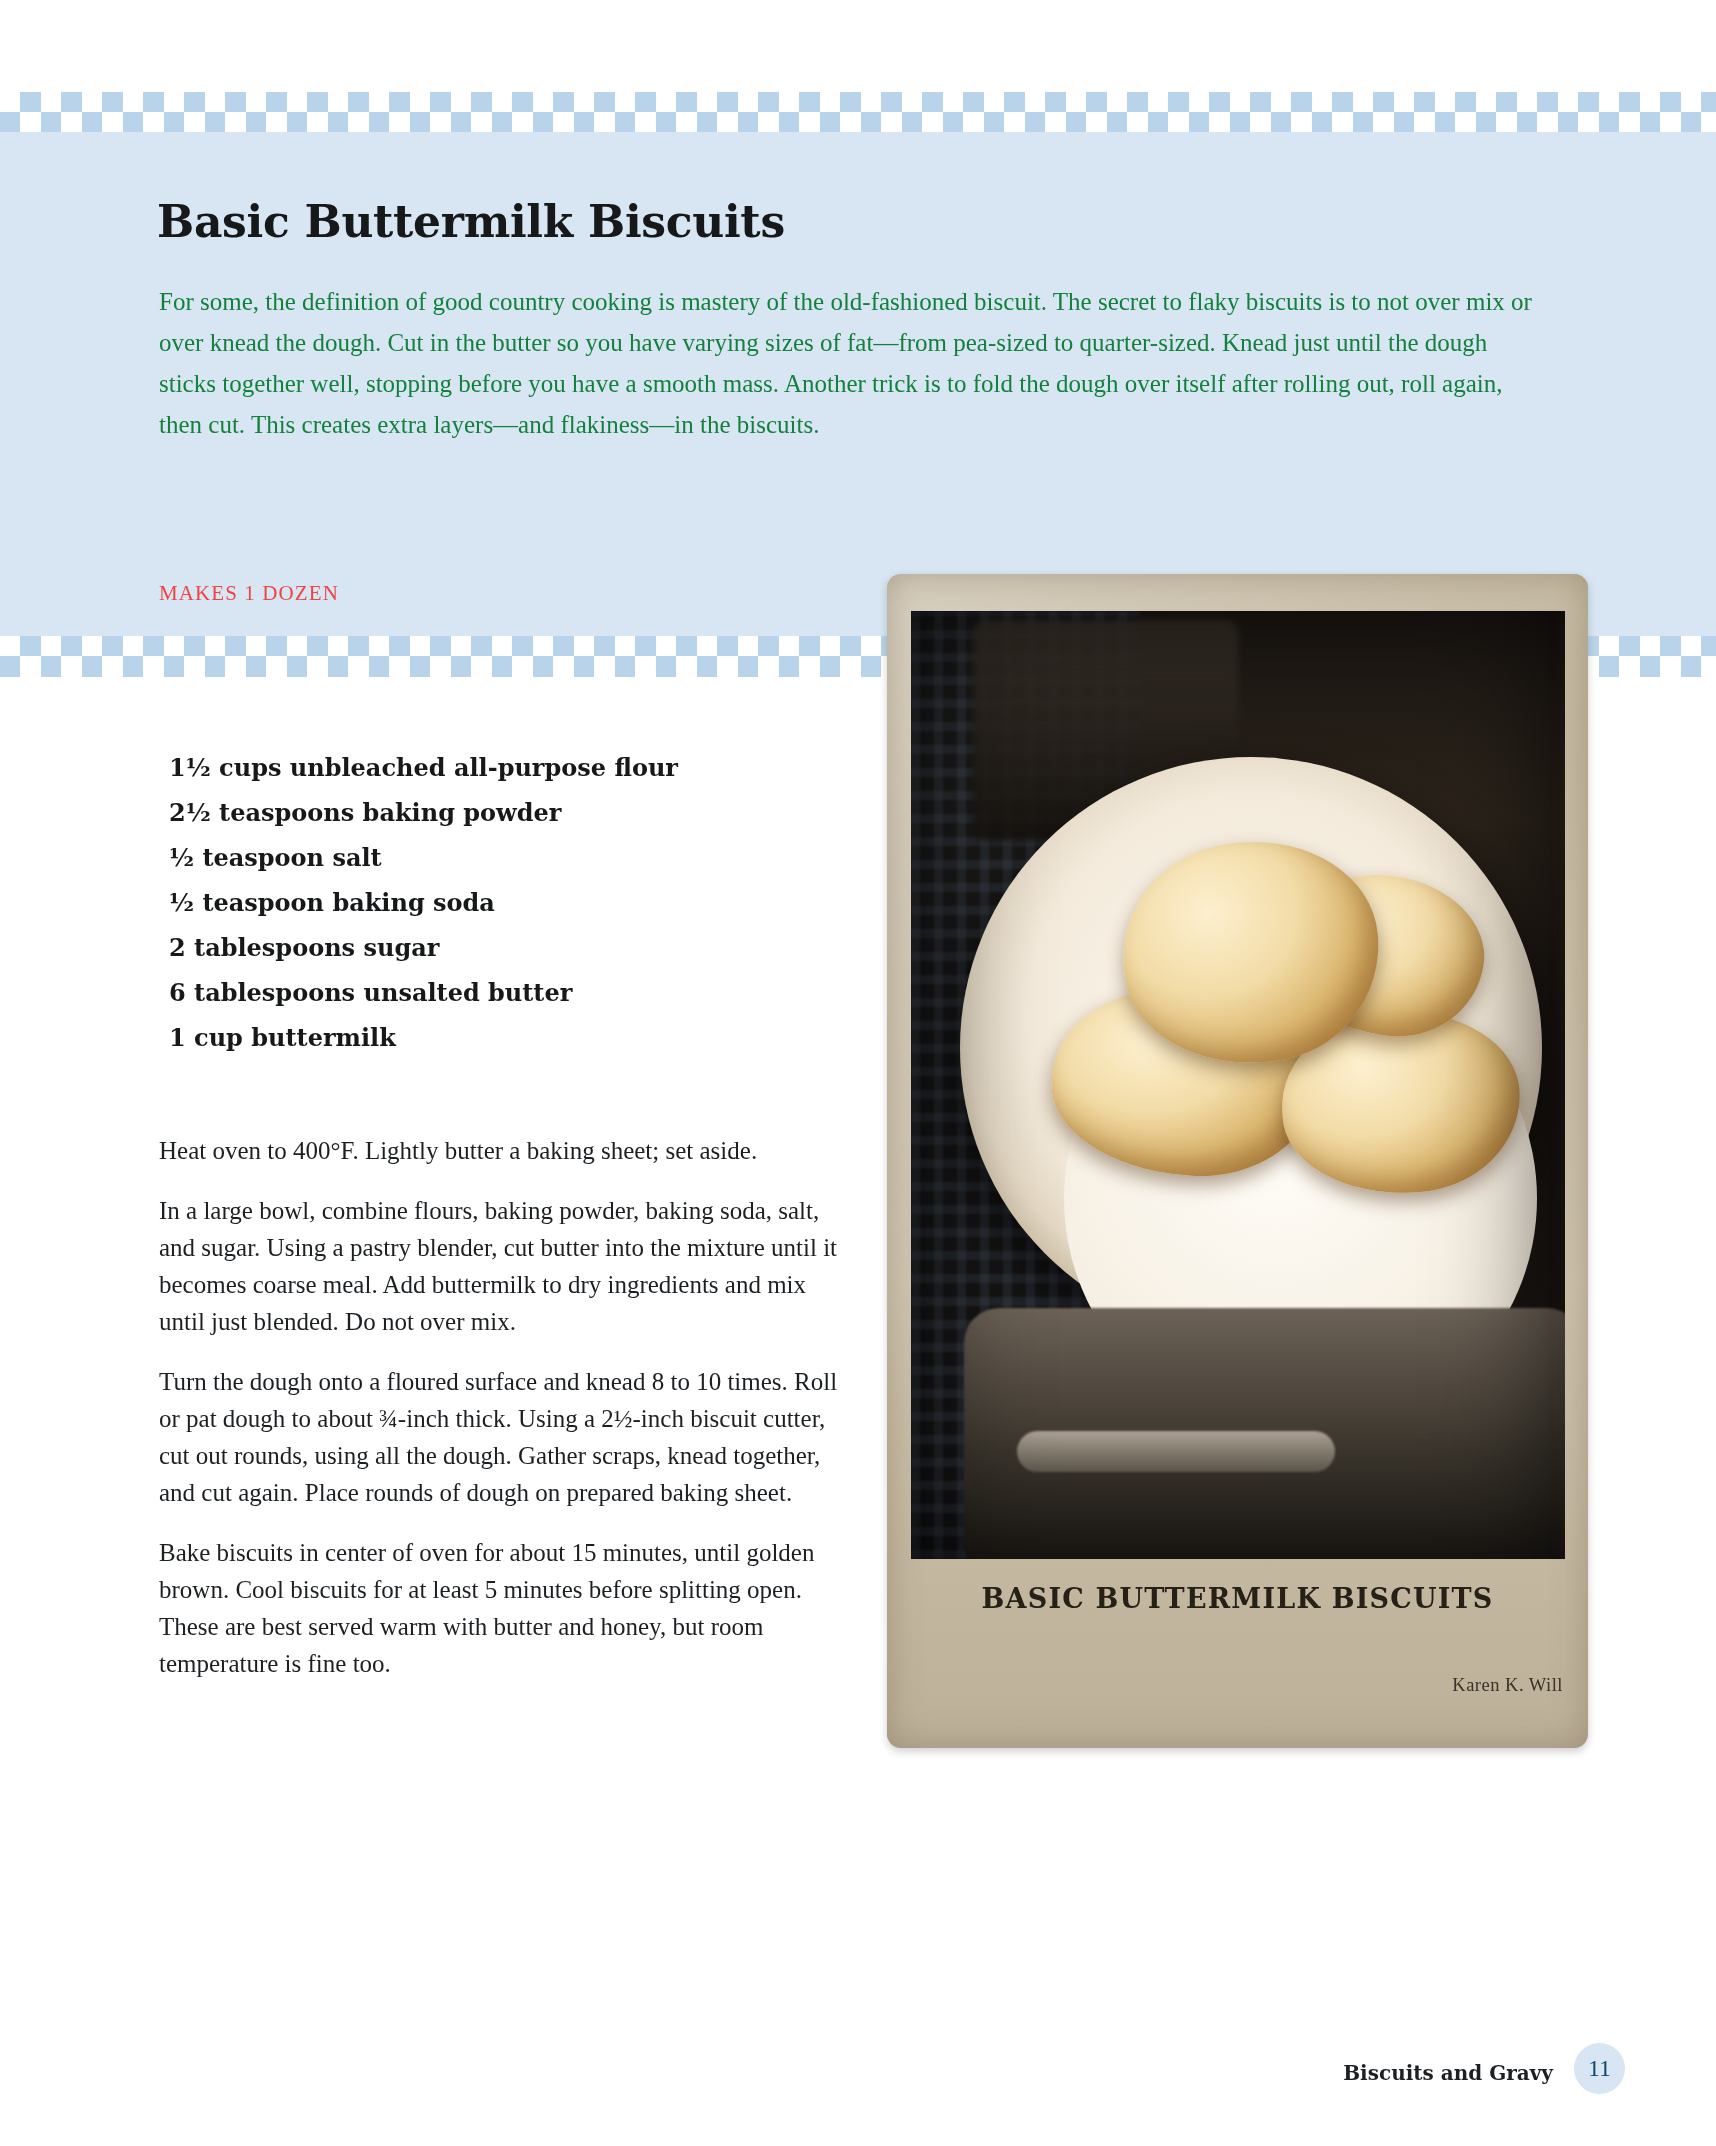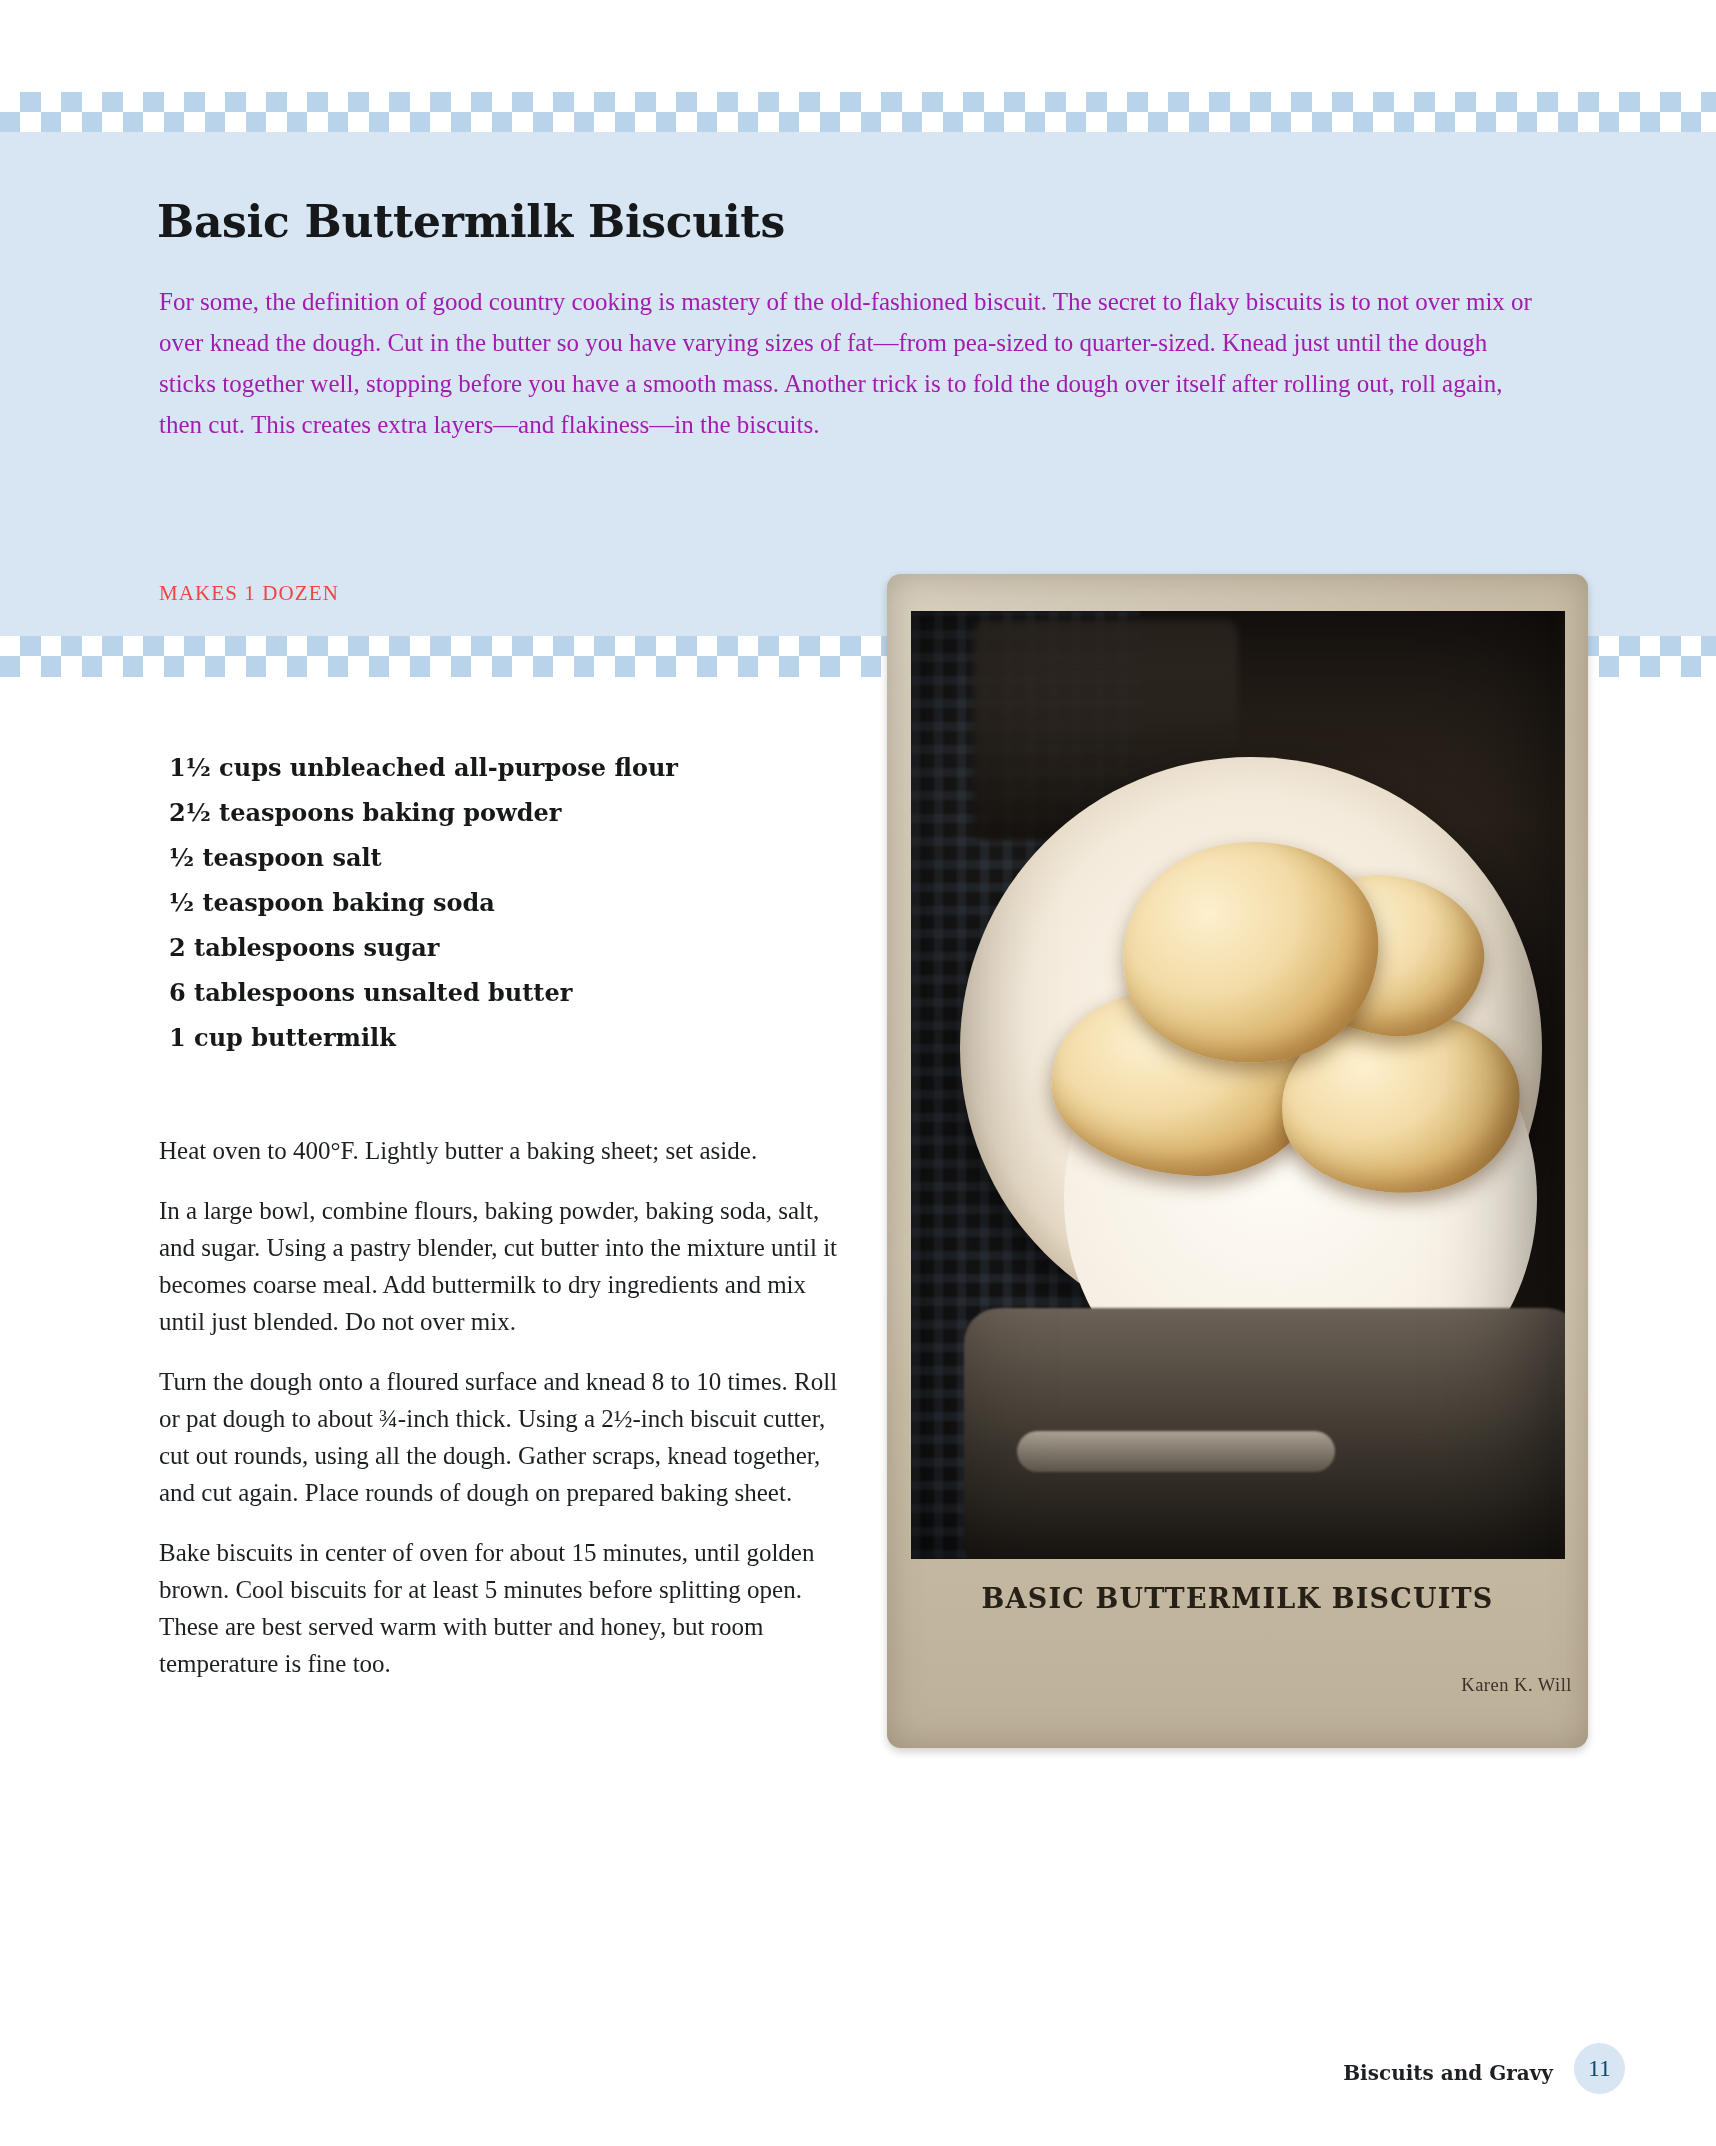--- a/index.html
+++ b/index.html
@@ -80,21 +80,21 @@
     color: #16181a;
   }
 
   .intro {
     position: absolute;
     left: 159px;
     top: 281px;
     width: 1376px;
     font-size: 25px;
     line-height: 41px;
-    color: #a21caf;
+    color: #15803d;
   }
 
   .makes {
     position: absolute;
     left: 159px;
     top: 581px;
     font-size: 21px;
     letter-spacing: 1.1px;
     color: #ef4444;
   }
@@ -255,21 +255,21 @@
     text-align: center;
     font-family: "DejaVu Serif", serif;
     font-weight: 700;
     font-size: 27px;
     line-height: 37px;
     letter-spacing: 1.2px;
     color: #262017;
   }
   .credit {
     position: absolute;
-    right: 16px;
+    right: 25px;
     top: 1101px;
     font-size: 18.5px;
     letter-spacing: 0.5px;
     color: #3a3228;
   }
 
   
   .footer-label {
     position: absolute;
     right: 164px;

